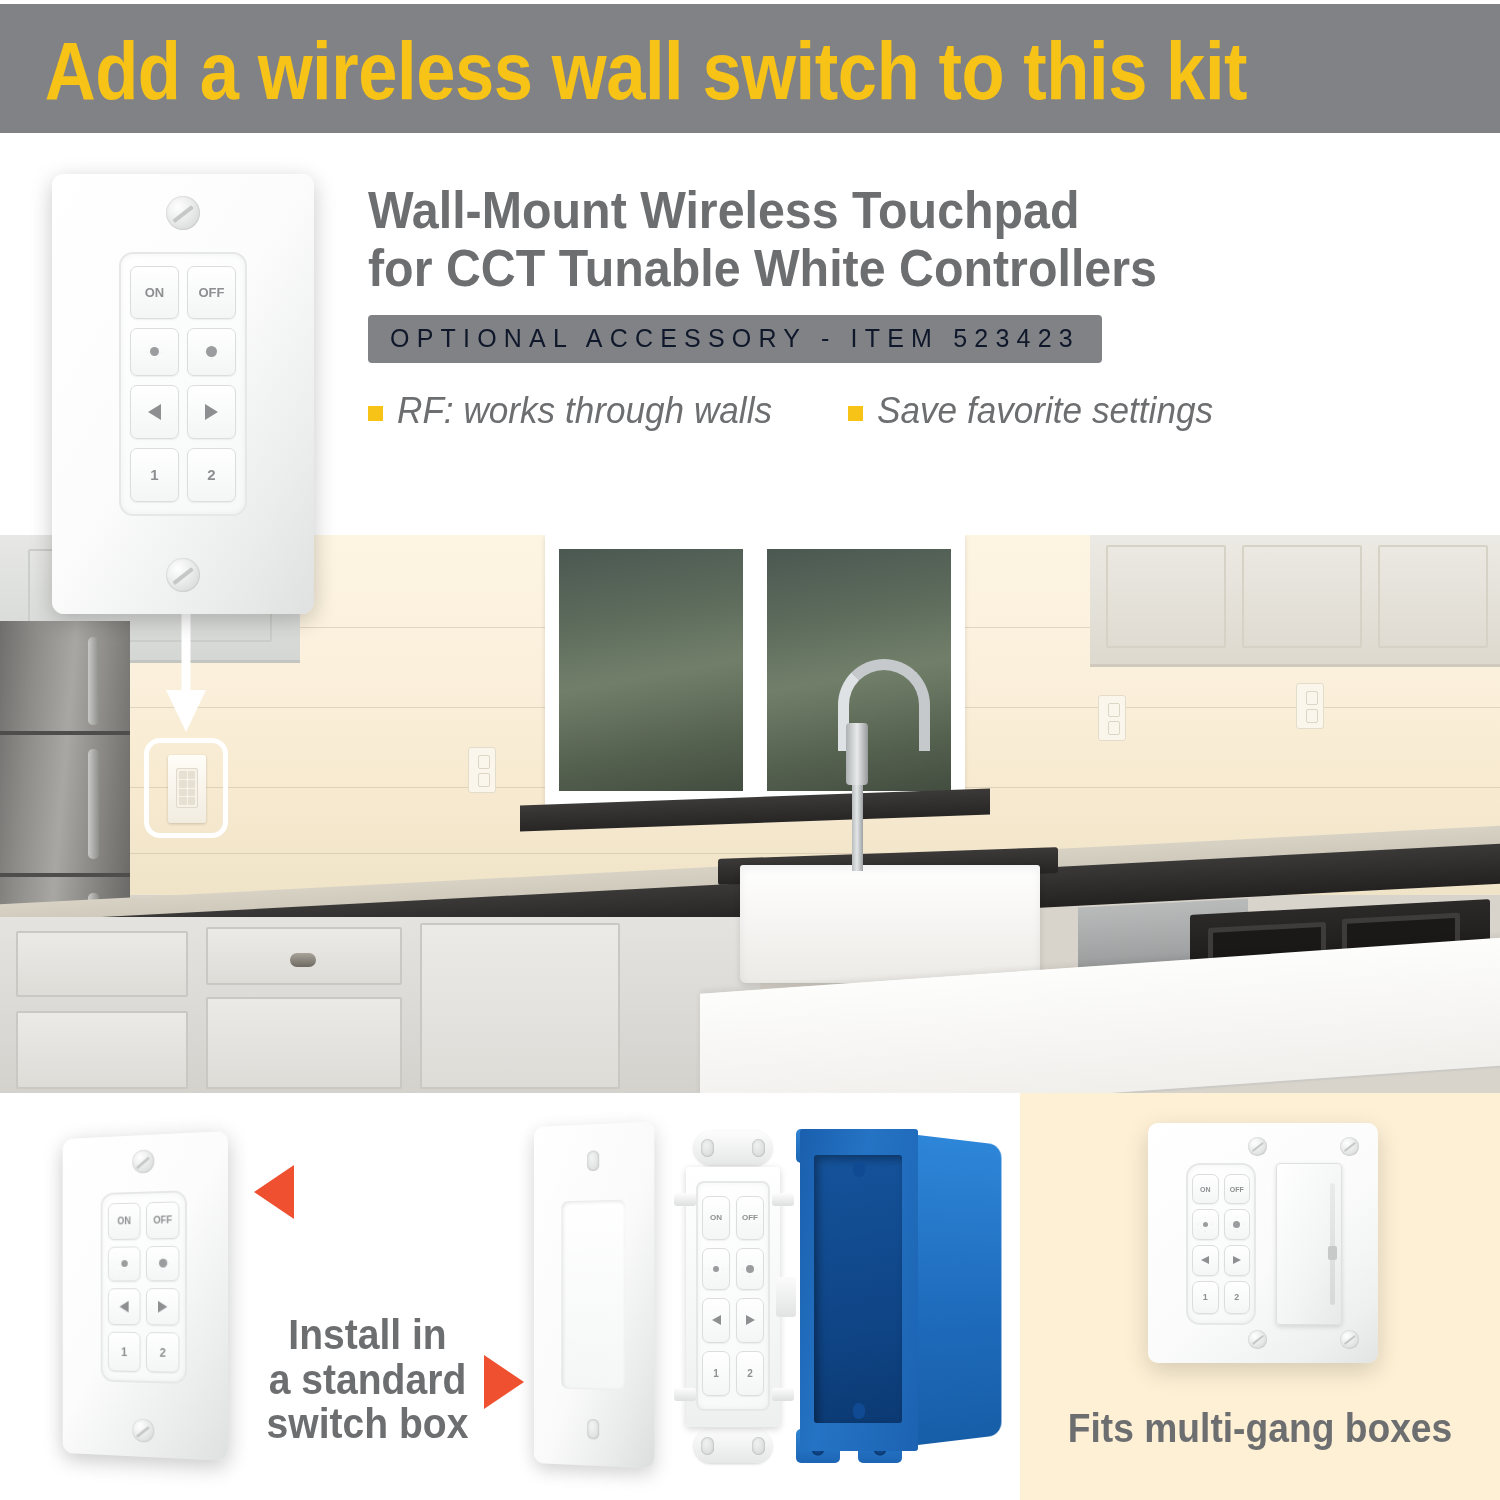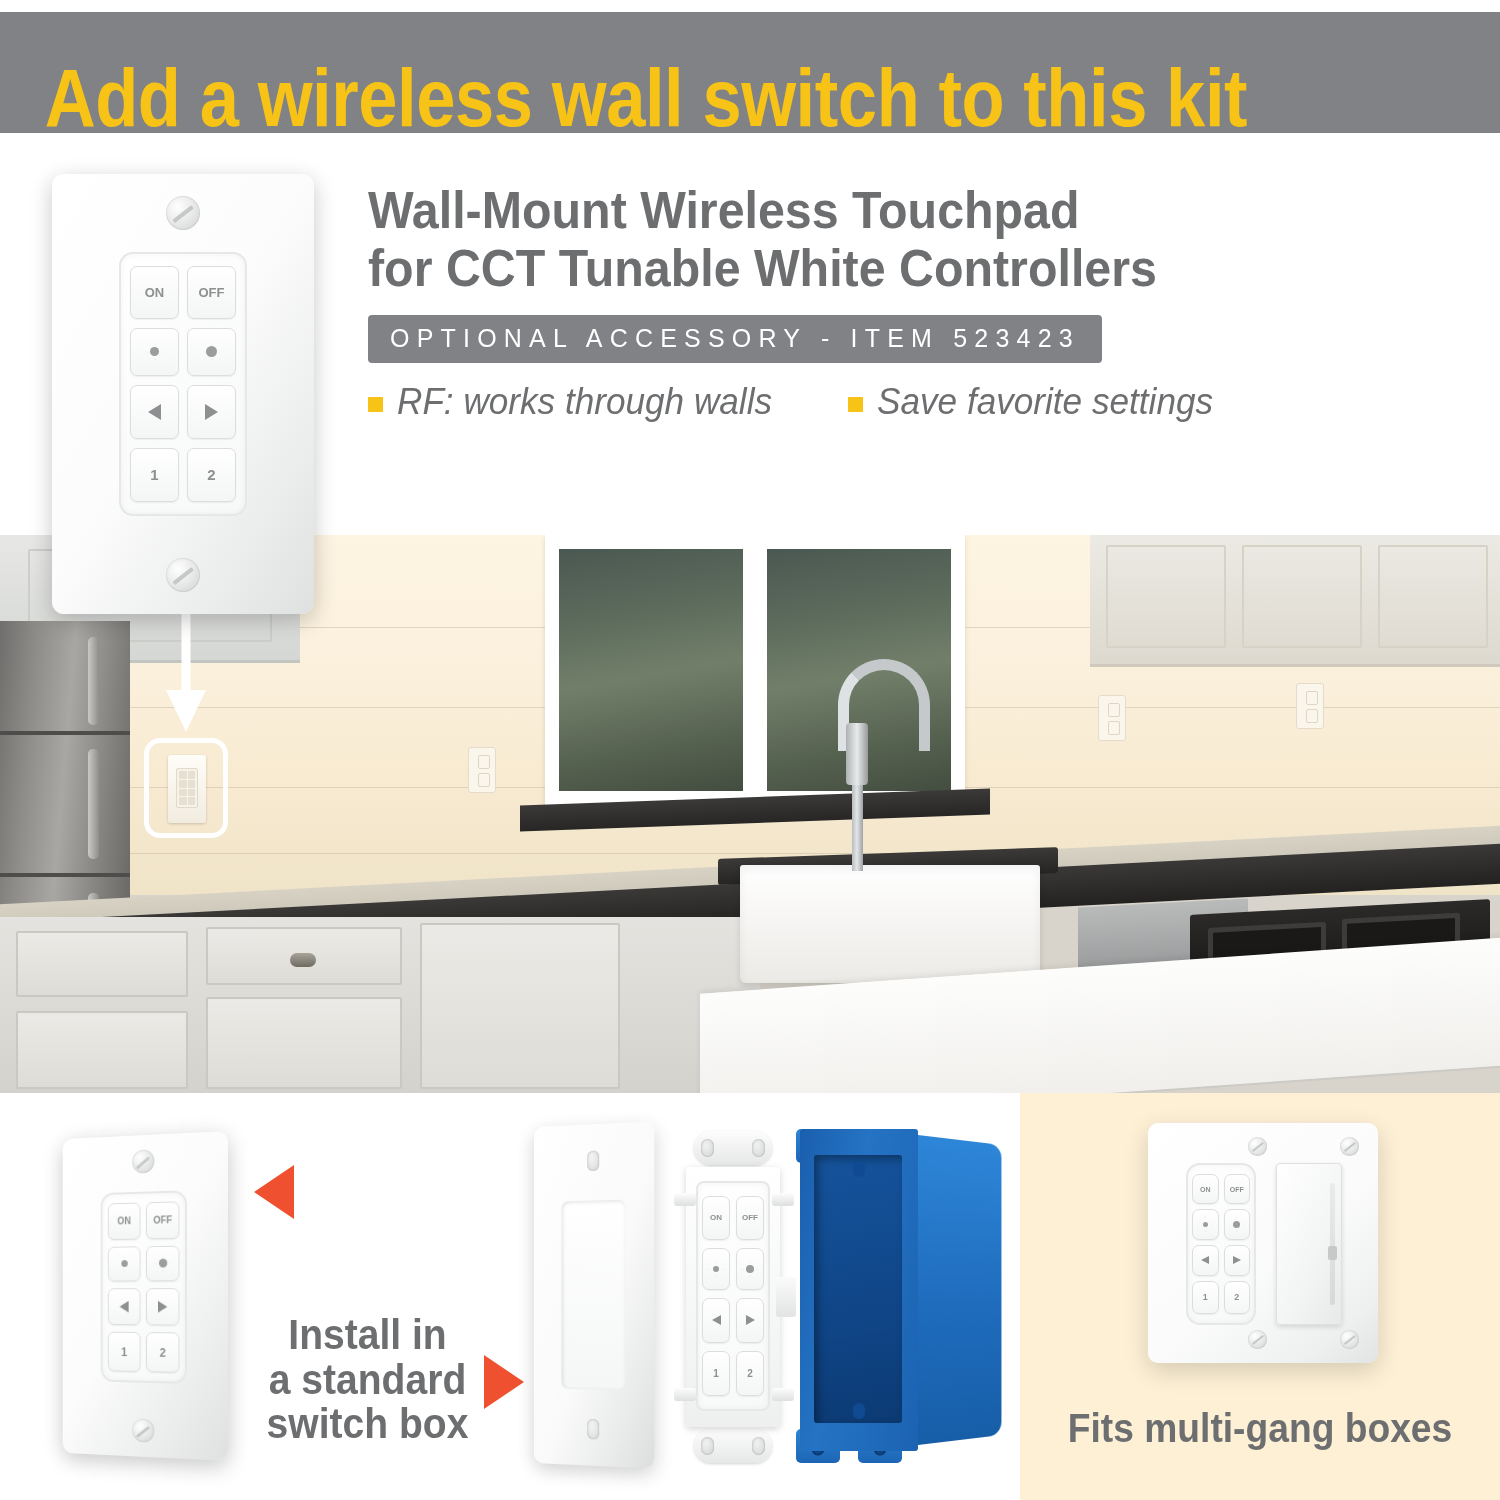--- a/index.html
+++ b/index.html
@@ -6,24 +6,24 @@
   body {
     width: 1500px; height: 1500px;
     font-family: "Liberation Sans", sans-serif;
     background: #ffffff;
     overflow: hidden;
     position: relative;
   }
 
   
   .header-banner {
-    position: absolute; left: 0; top: 12px;
+    position: absolute; left: 0; top: 4px;
     width: 1500px; height: 133px;
     background: #808285;
-    display: flex; align-items: flex-end;
+    display: flex; align-items: center;
   }
   .header-title {
     color: #f6c316;
     font-size: 82px;
     font-weight: bold;
     letter-spacing: -0.5px;
     padding-left: 52px;
     transform: scaleX(0.86);
     transform-origin: left center;
     white-space: nowrap;
@@ -49,28 +49,28 @@
     font-family: "Liberation Sans Narrow", "Liberation Sans", sans-serif;
   }
   .item-badge {
     margin-top: 18px;
     background: #808285;
     border-radius: 4px;
     display: inline-block;
     padding: 9px 22px 10px 22px;
   }
   .item-badge-text {
-    color: #ffffff;
+    color: #0f172a;
     font-size: 25px;
     font-weight: normal;
     letter-spacing: 7.2px;
     white-space: nowrap;
   }
   .features {
-    margin-top: 18px;
+    margin-top: 27px;
     display: grid;
     grid-template-columns: 480px 1fr;
     row-gap: 19px;
   }
   .feature {
     display: flex;
     align-items: baseline;
     gap: 14px;
   }
   .bullet-sq {

